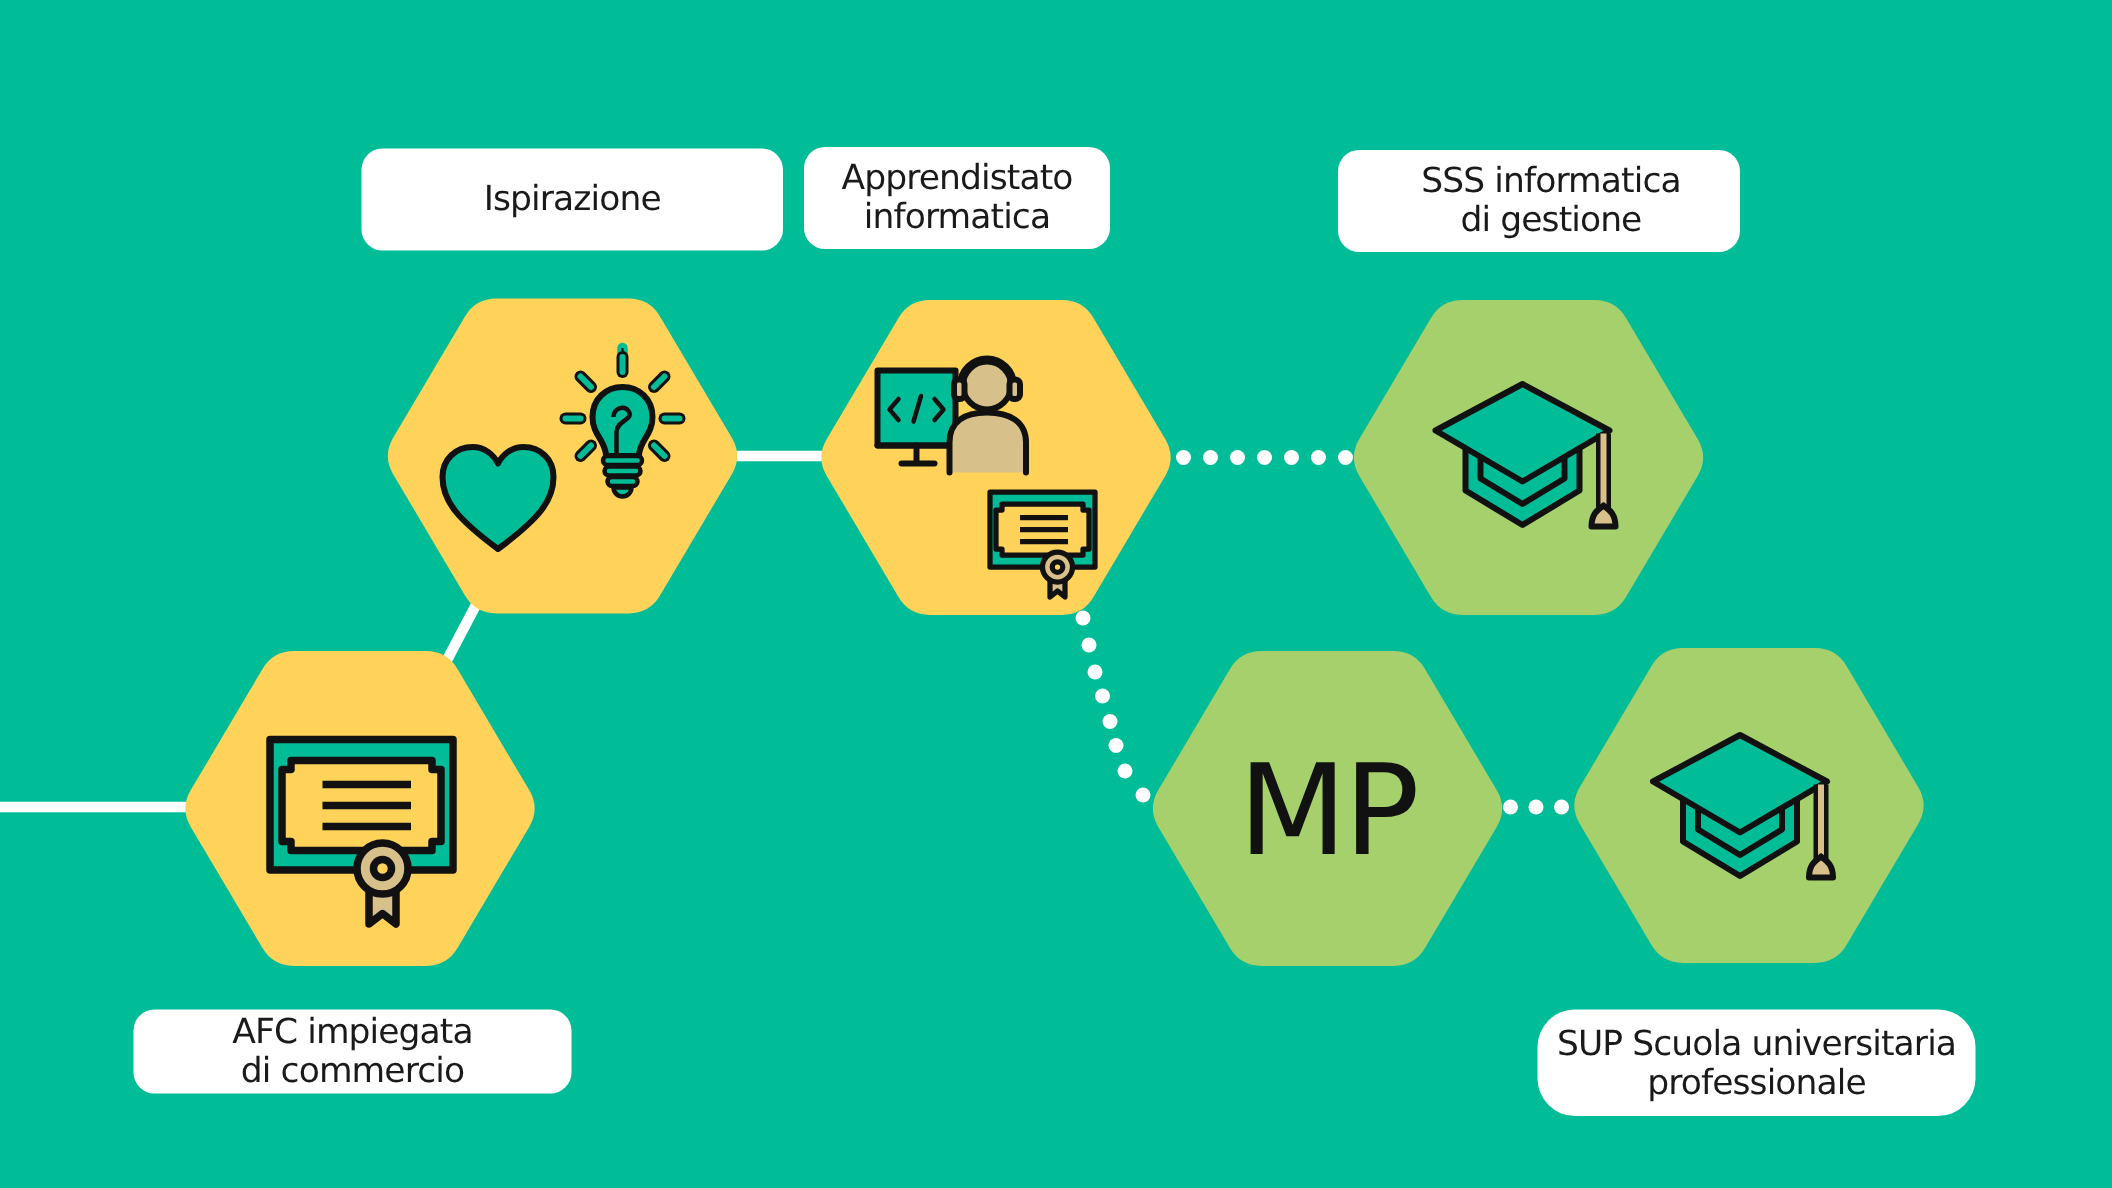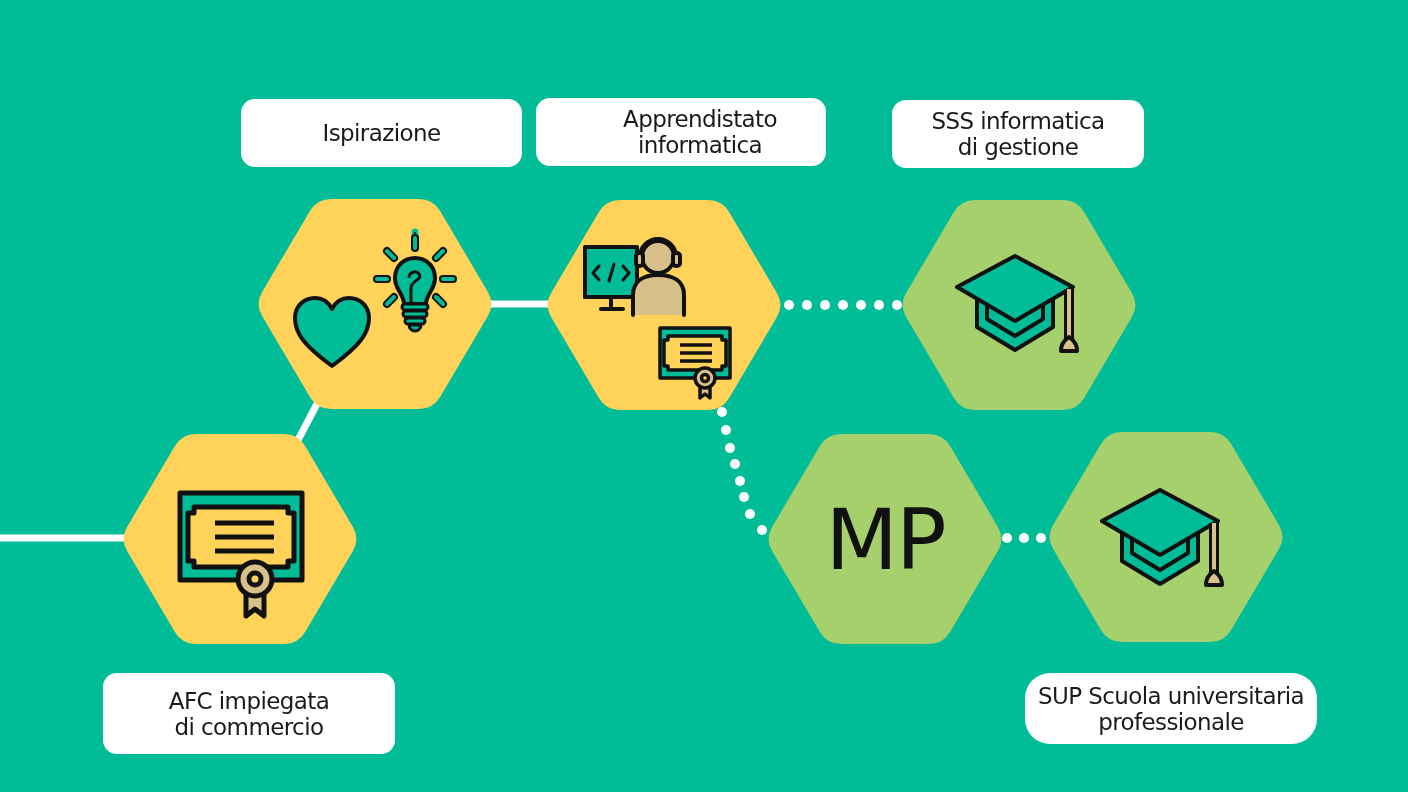--- a/index.html
+++ b/index.html
@@ -155,20 +155,20 @@
     <path d="M0 -47 L-58 -16 L0 18 L58 -16 Z" fill="#00BD98"></path>
     <path d="M54 -14 v54" stroke="#111" stroke-width="10"></path>
     <path d="M54 -14 v54" stroke="#D8C08A" stroke-width="4"></path>
     <path d="M46 48 c0 -10 6 -12 8 -14 c2 2 8 4 8 14 z" fill="#D8C08A"></path>
   </g>
 
   <text class="mp-text" x="885" y="569" text-anchor="middle">MP</text>
 </svg>
 
 <div class="label" style="left:241px; top:99px; width:281px; height:68px;">Ispirazione</div>
-<div class="label" style="left:536px; top:98px; width:252px; height:68px;padding-left:38px;">Apprendistato
+<div class="label" style="left:536px; top:98px; width:204px; height:68px;">Apprendistato
 informatica</div>
-<div class="label" style="left:892px; top:100px; width:252px; height:68px;">SSS informatica
+<div class="label" style="left:892px; top:100px; width:252px; height:68px;padding-left:16px;">SSS informatica
 di gestione</div>
-<div class="label" style="left:103px; top:673px; width:292px; height:81px;">AFC impiegata
+<div class="label" style="left:89px; top:673px; width:292px; height:56px;">AFC impiegata
 di commercio</div>
 <div class="label" style="left:1025px; top:673px; width:292px; height:71px;border-radius:25px;">SUP Scuola universitaria
 professionale</div>
 
 </body></html>

